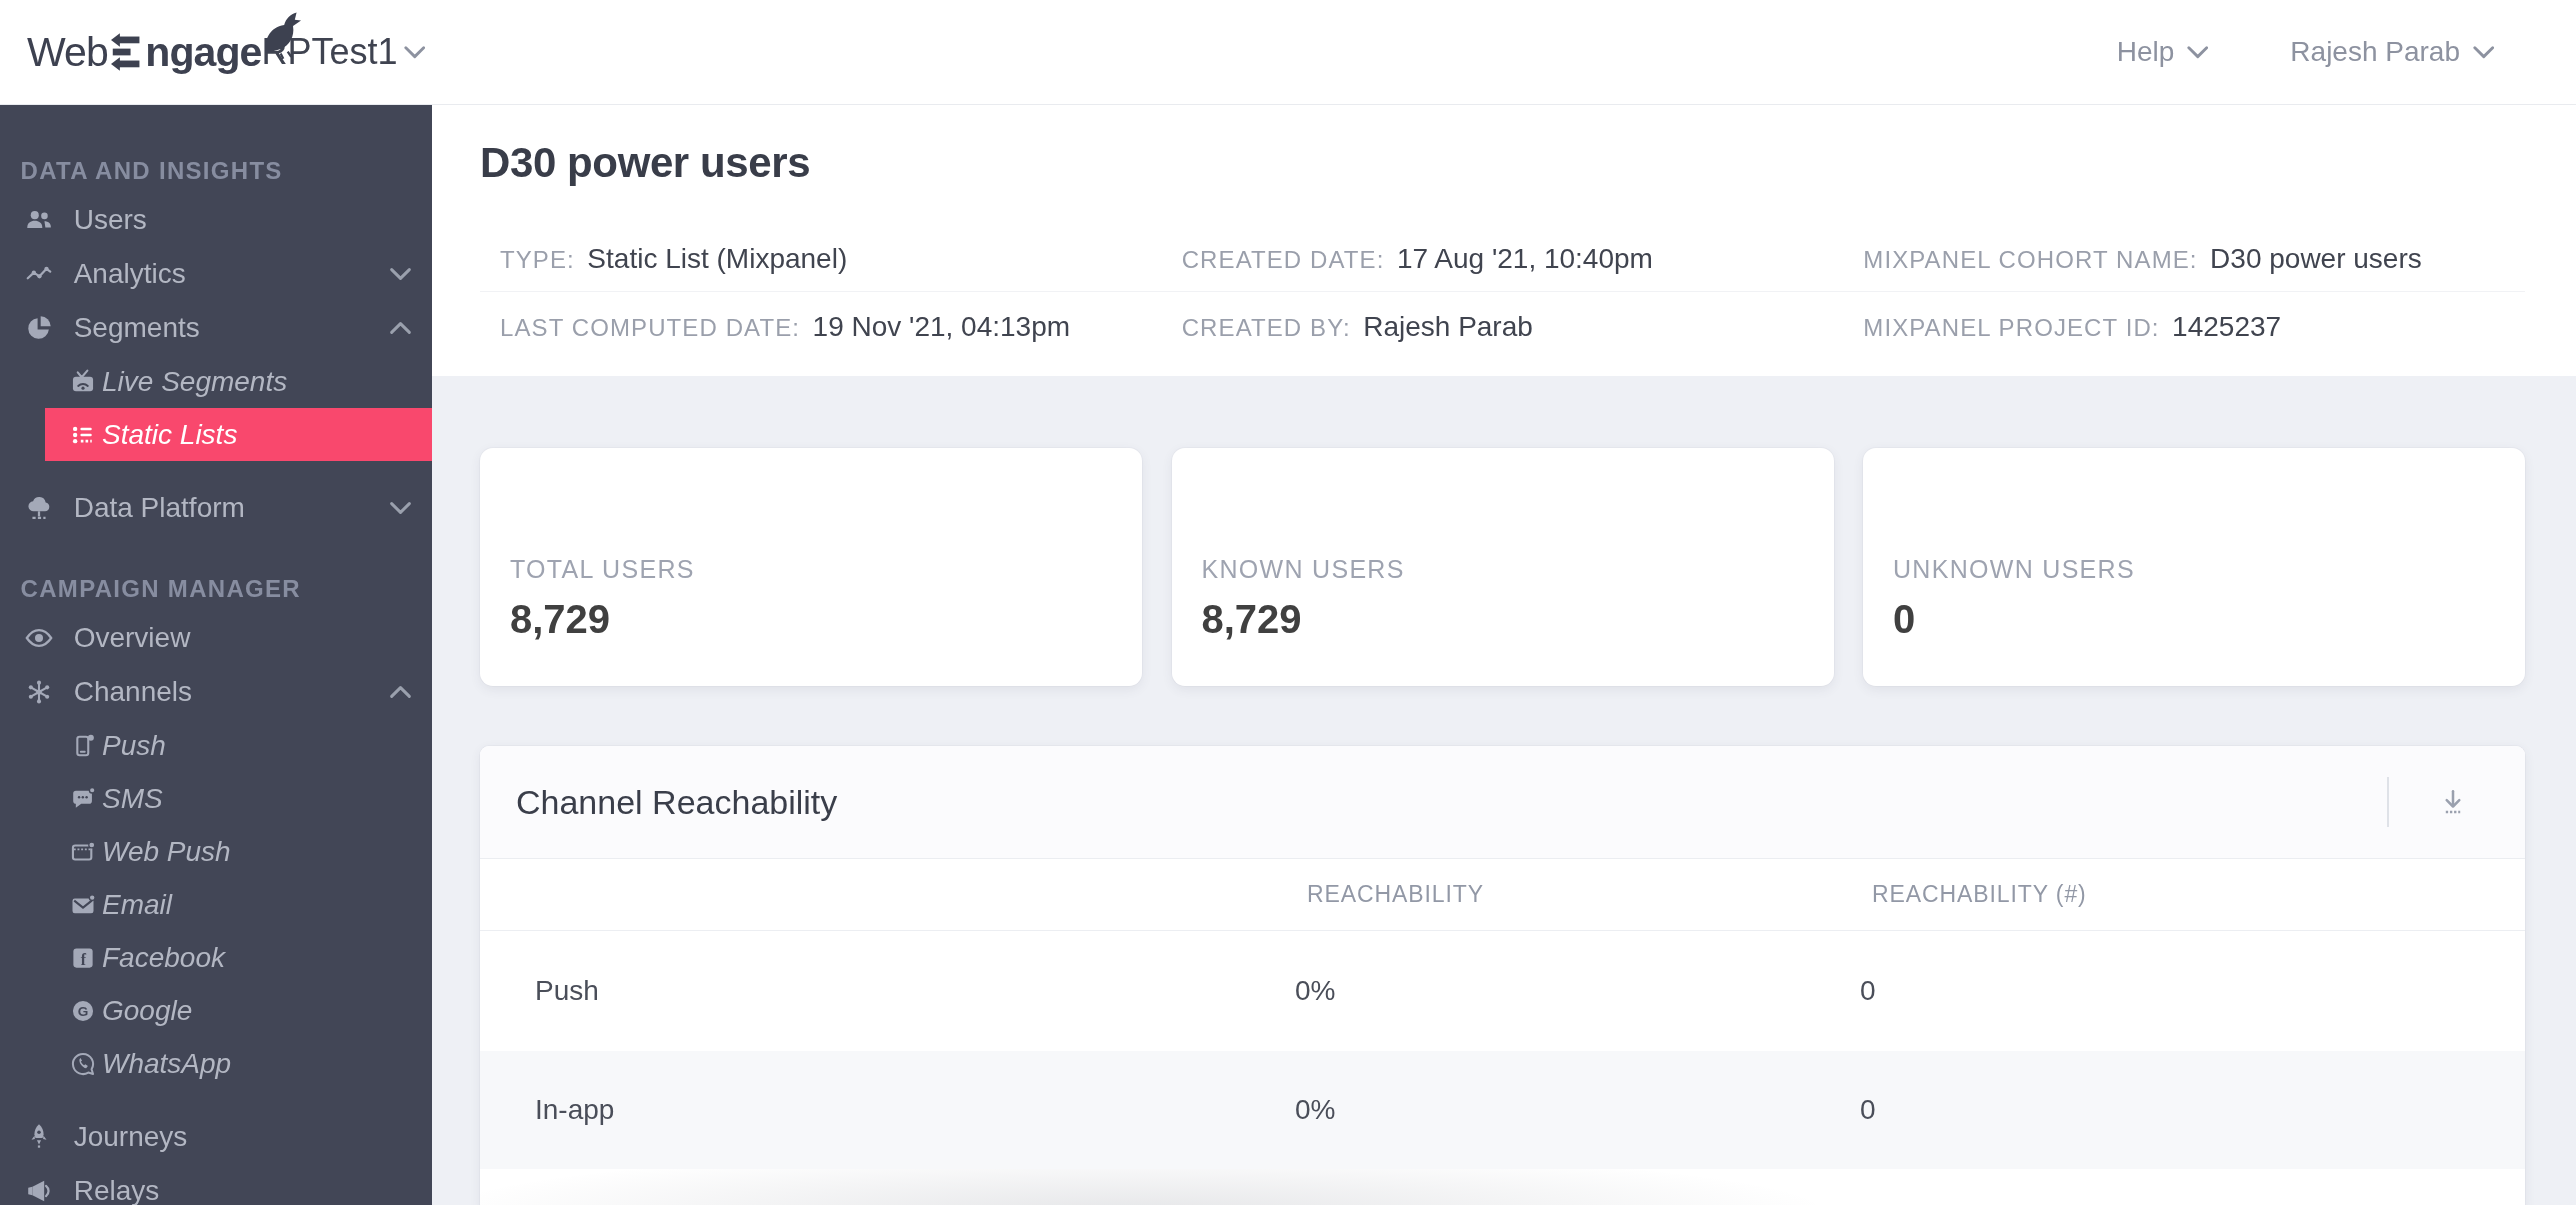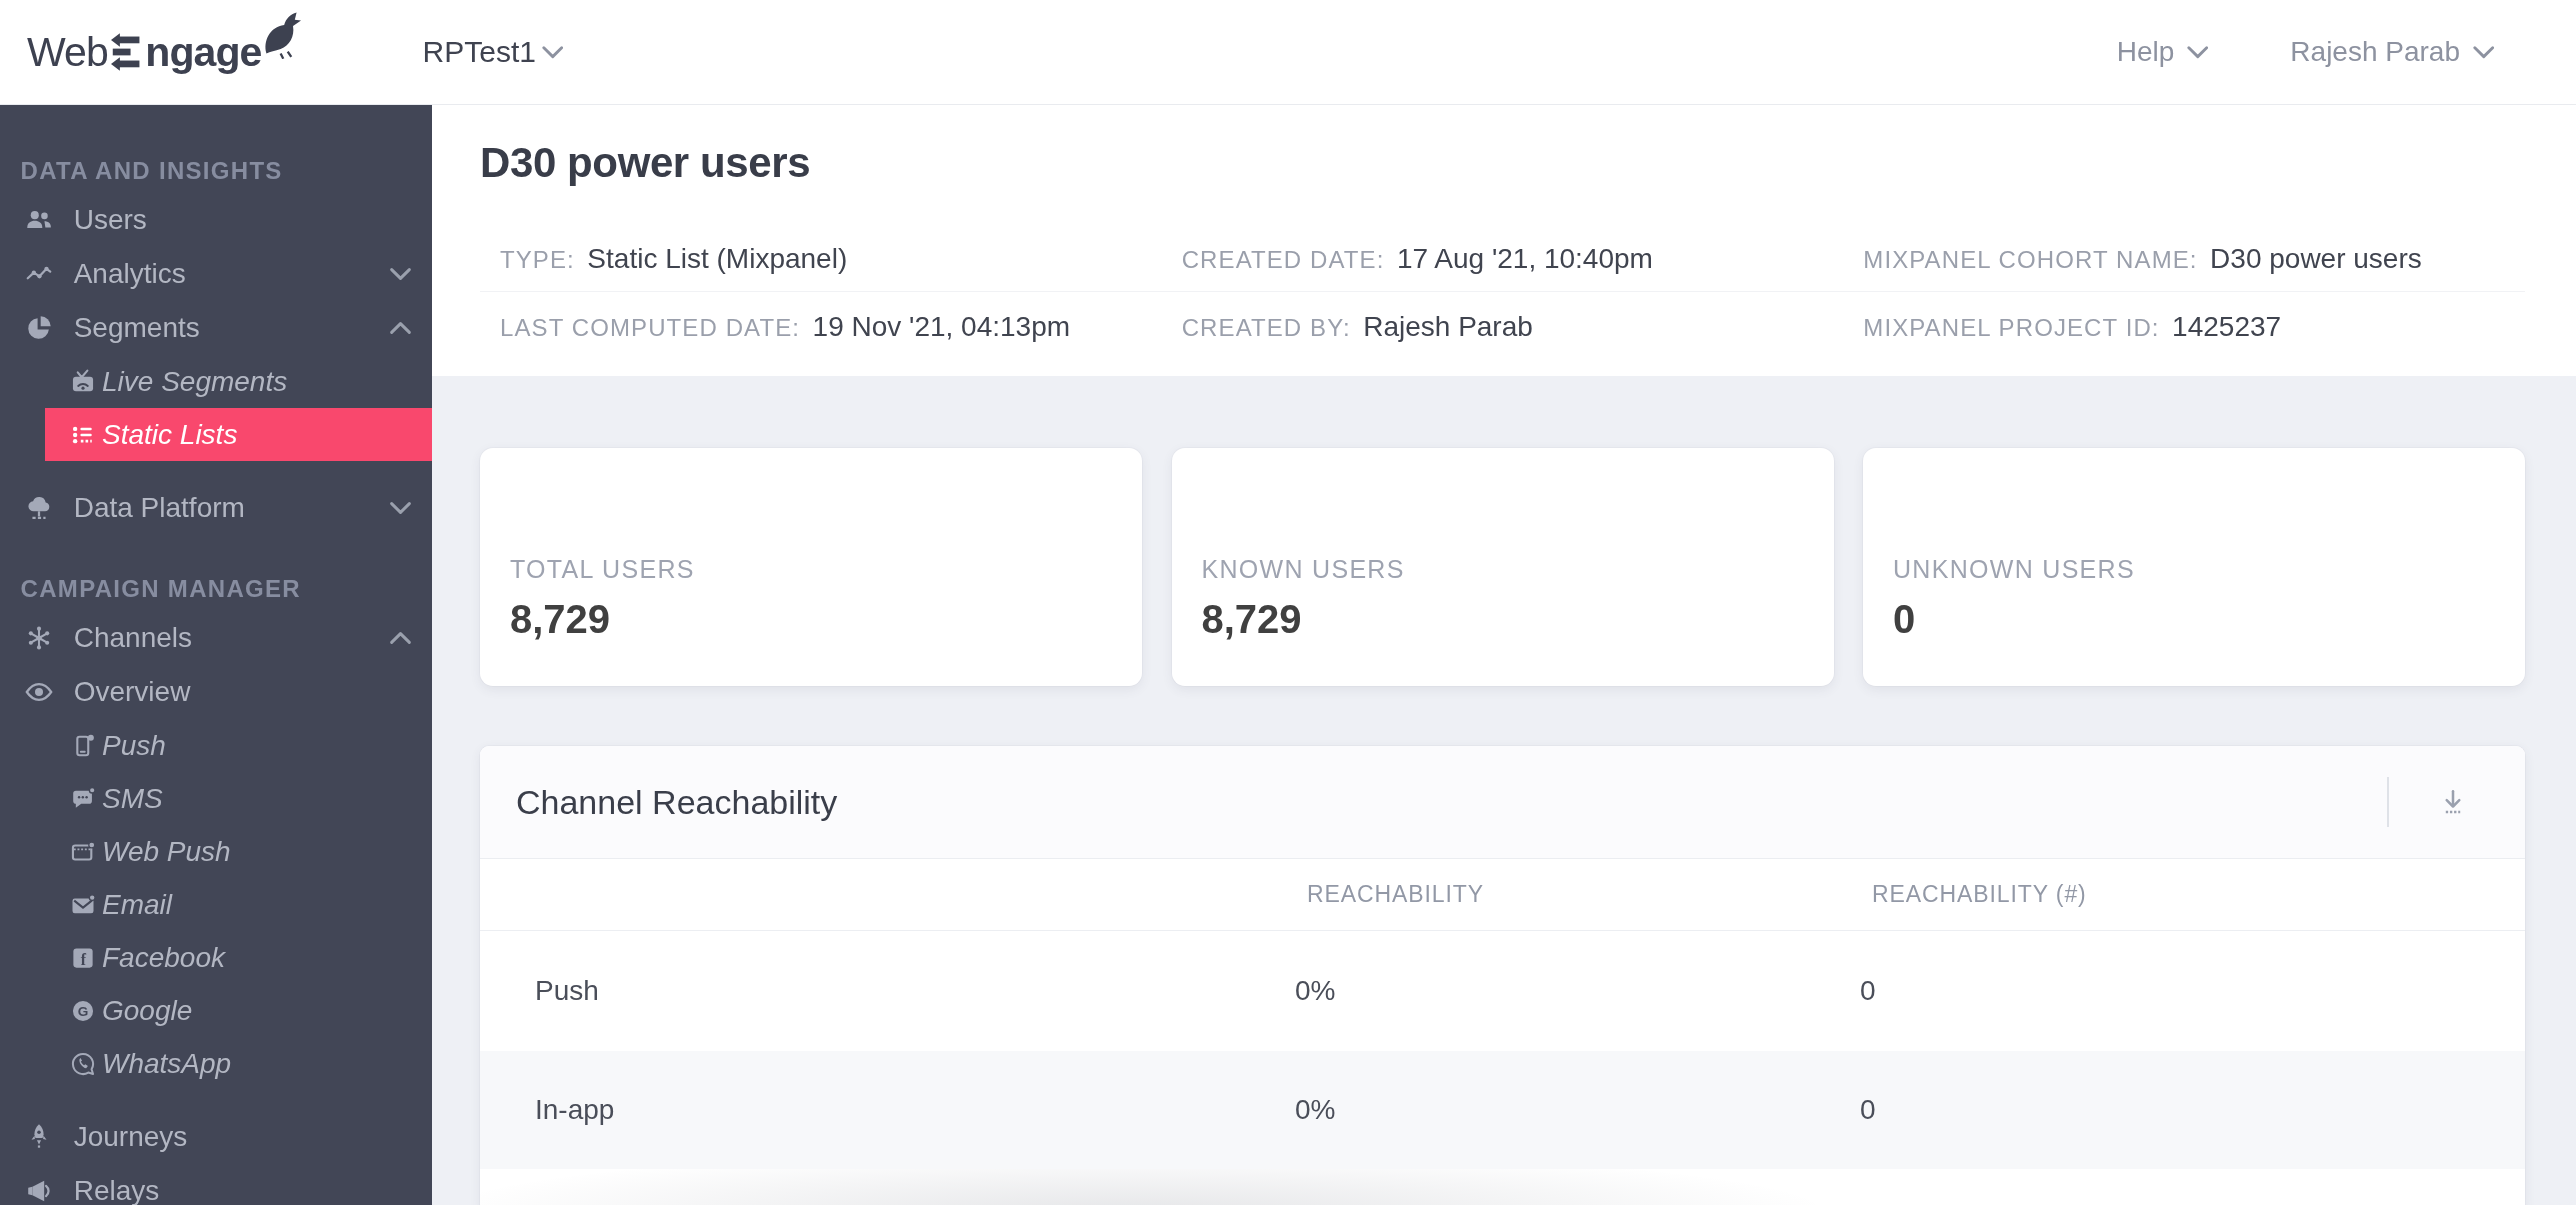--- a/index.html
+++ b/index.html
@@ -14,22 +14,22 @@
     background:#ffffff; border-bottom:1.8px solid #e9ebef;
     display:flex; align-items:center; z-index:30;
   }
   .logo { display:flex; align-items:center; margin-left:27px; position:relative; height:100%; }
   .logo-txt { font-size:41px; color:#3d4150; display:flex; align-items:center; }
   .logo-web { font-weight:400; letter-spacing:-0.9px; }
   .logo-e { margin:0 1.8px 0 3.6px; display:block; }
   .logo-engage { font-weight:800; letter-spacing:-0.9px; }
   .logo-bird { position:absolute; right:-47px; top:7.2px; }
   .proj-switch {
-    margin-left:161px; display:flex; align-items:center; gap:6px;
-    font-size:30px; color:#3f4350; font-weight:500; cursor:pointer;
+    display:flex; align-items:center; gap:6px;
+    font-size:36px; color:#3f4350; font-weight:500; cursor:pointer;
   }
   .topbar-right { margin-left:auto; display:flex; align-items:center; gap:82px; padding-right:82px; }
   .tb-menu { display:flex; align-items:center; gap:12.5px; font-size:28px; color:#8d92a0; cursor:pointer; }
   .chev { display:block; }
 
   
   #sidebar {
     position:absolute; top:105px; left:0; width:432px; bottom:0;
     background:#424656; padding-top:51px; overflow:hidden; z-index:20;
   }
@@ -230,20 +230,30 @@
     </span>
     <span class="si-label">Data Platform</span>
     <span class="si-chev">
         <svg width="23" height="16" viewBox="0 0 26 18">
           <polyline points="3,4 13,14 23,4" fill="none" stroke="currentColor" stroke-width="3.4" stroke-linecap="round" stroke-linejoin="round"></polyline>
         </svg>
       </span>
   </div>
 
   <div class="sec-label second">CAMPAIGN MANAGER</div>
+
+  <div class="side-item">
+    <span class="si-icon">
+      <svg width="30" height="30" viewBox="0 0 32 32">
+        <path d="M3 16c3.8-5.6 8.1-8.4 13-8.4S25.2 10.4 29 16c-3.8 5.6-8.1 8.4-13 8.4S6.8 21.6 3 16z" fill="none" stroke="currentColor" stroke-width="2.4"></path>
+        <circle cx="16" cy="16" r="4.3" fill="currentColor"></circle>
+      </svg>
+    </span>
+    <span class="si-label">Overview</span>
+  </div>
 
   <div class="side-item">
     <span class="si-icon">
       <svg width="30" height="30" viewBox="0 0 32 32">
         <g stroke="currentColor" stroke-width="2.2" stroke-linecap="round">
           <line x1="16" y1="16" x2="16" y2="6"></line>
             <line x1="16" y1="16" x2="24.7" y2="11"></line>
             <line x1="16" y1="16" x2="24.7" y2="21"></line>
           <line x1="16" y1="16" x2="16" y2="26"></line>
             <line x1="16" y1="16" x2="7.3" y2="21"></line>
@@ -259,30 +269,20 @@
       </svg>
     </span>
     <span class="si-label">Channels</span>
     <span class="si-chev">
         <svg width="23" height="16" viewBox="0 0 26 18">
           <polyline points="3,14 13,4 23,14" fill="none" stroke="currentColor" stroke-width="3.4" stroke-linecap="round" stroke-linejoin="round"></polyline>
         </svg>
       </span>
   </div>
 
-  <div class="side-item">
-    <span class="si-icon">
-      <svg width="30" height="30" viewBox="0 0 32 32">
-        <path d="M3 16c3.8-5.6 8.1-8.4 13-8.4S25.2 10.4 29 16c-3.8 5.6-8.1 8.4-13 8.4S6.8 21.6 3 16z" fill="none" stroke="currentColor" stroke-width="2.4"></path>
-        <circle cx="16" cy="16" r="4.3" fill="currentColor"></circle>
-      </svg>
-    </span>
-    <span class="si-label">Overview</span>
-  </div>
-
   <div class="side-item sub">
     <span class="si-icon">
       <svg width="28" height="28" viewBox="0 0 32 32">
         <rect x="9.5" y="5.5" width="12.5" height="21" rx="2.6" fill="none" stroke="currentColor" stroke-width="2.4"></rect>
         <line x1="13.5" y1="22.6" x2="18" y2="22.6" stroke="currentColor" stroke-width="2.2" stroke-linecap="round"></line>
         <circle cx="25" cy="6.5" r="3.4" fill="currentColor"></circle>
       </svg>
     </span>
     <span class="si-label">Push</span>
   </div>

